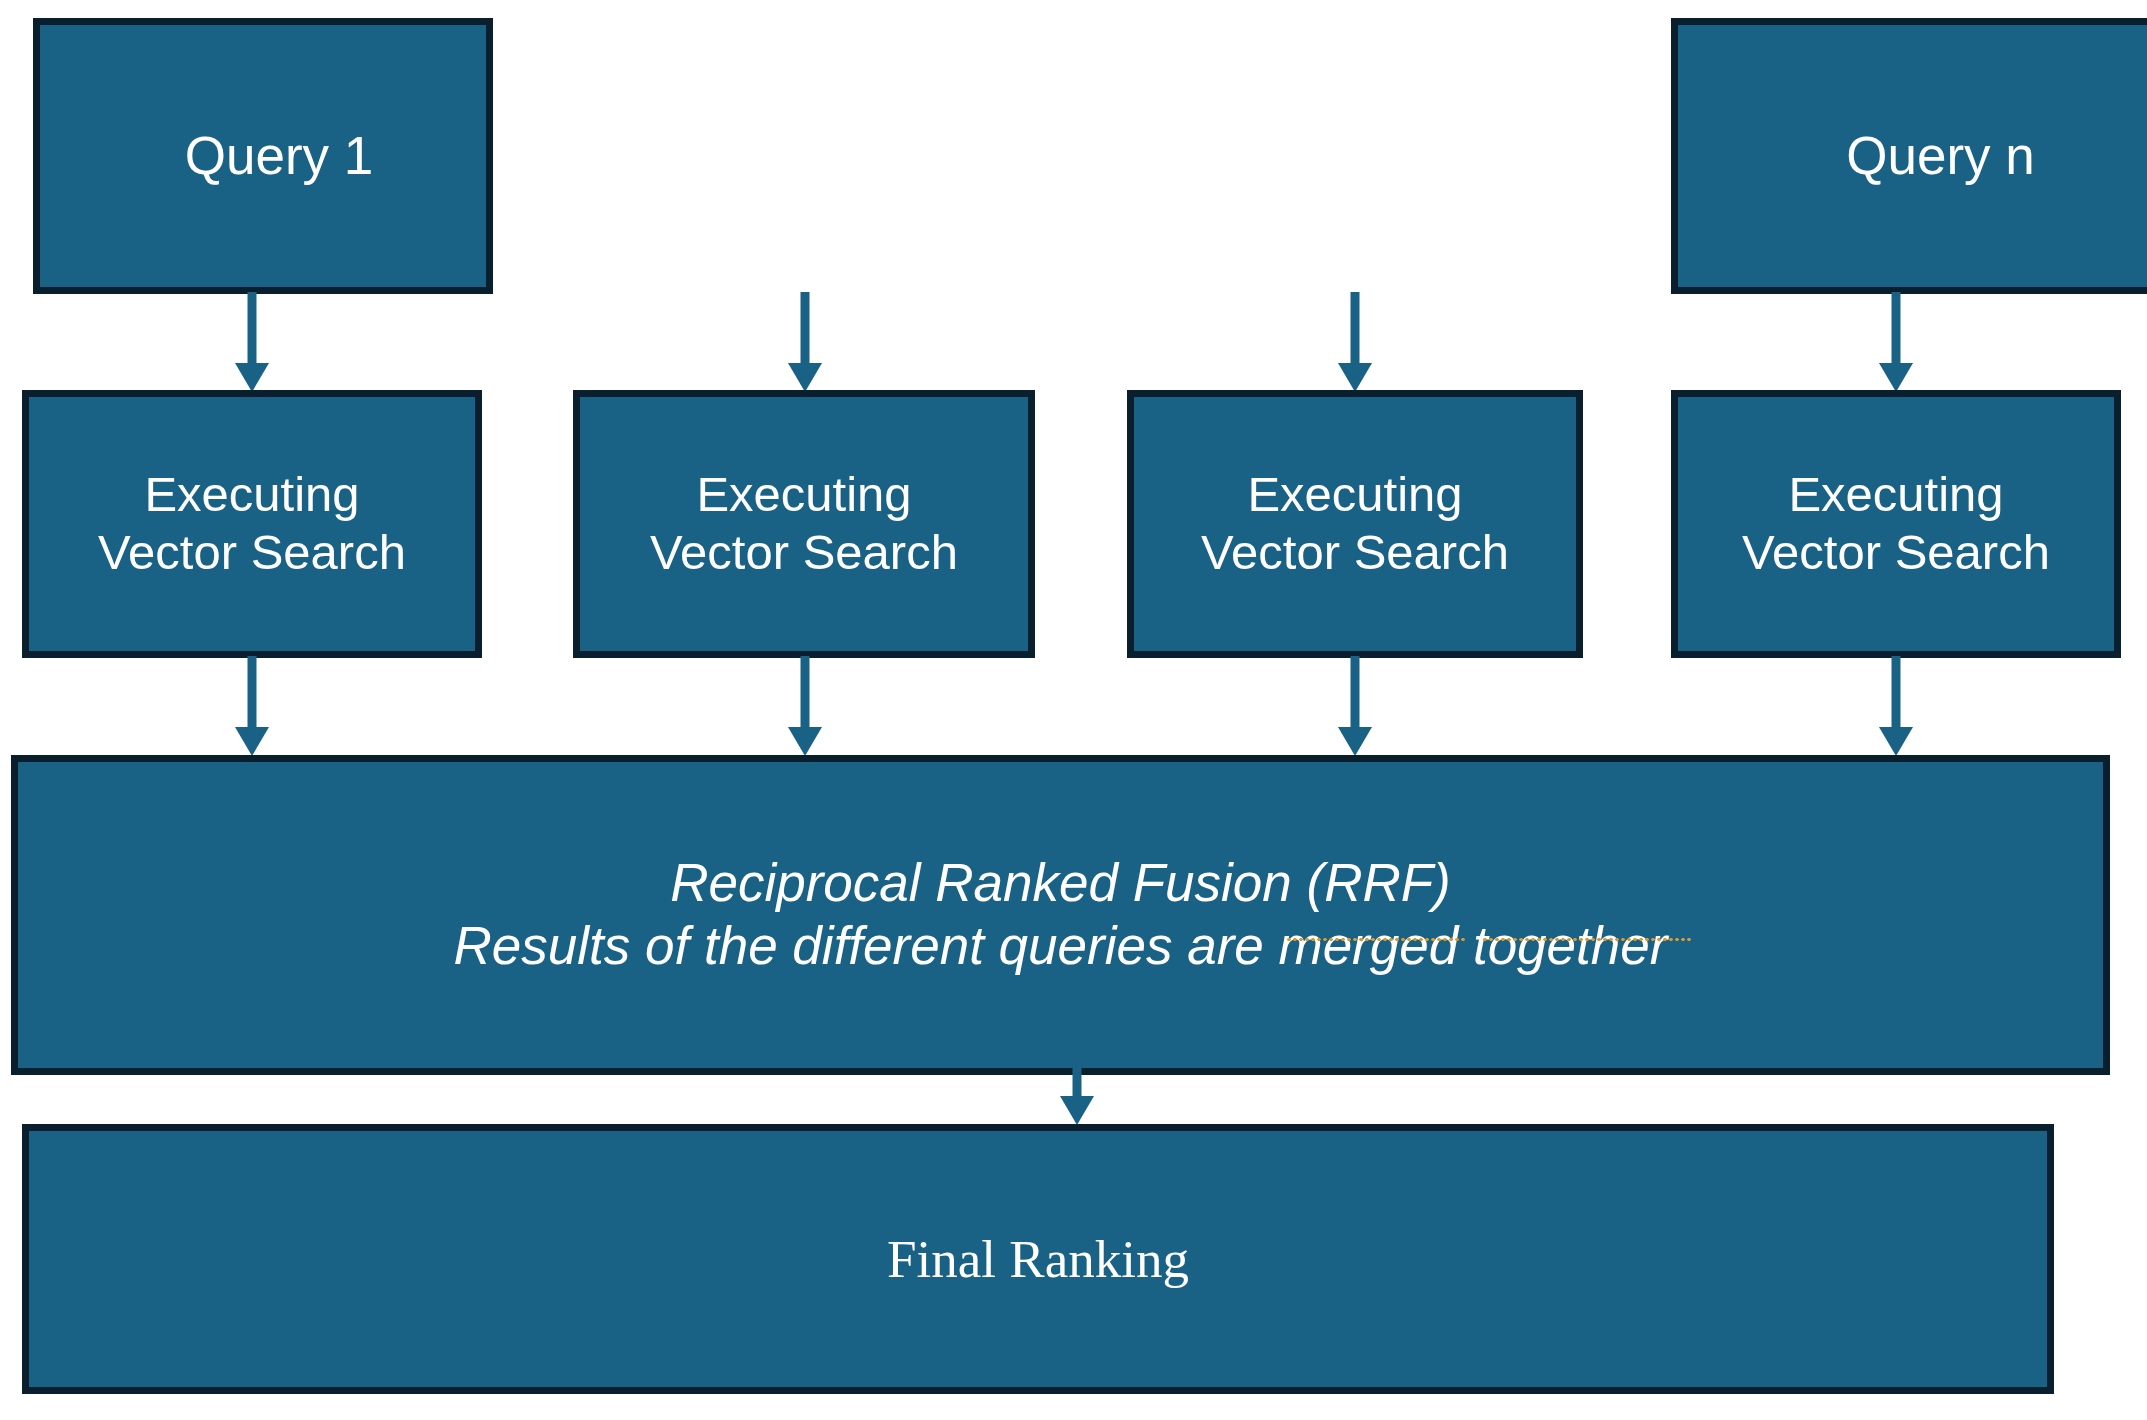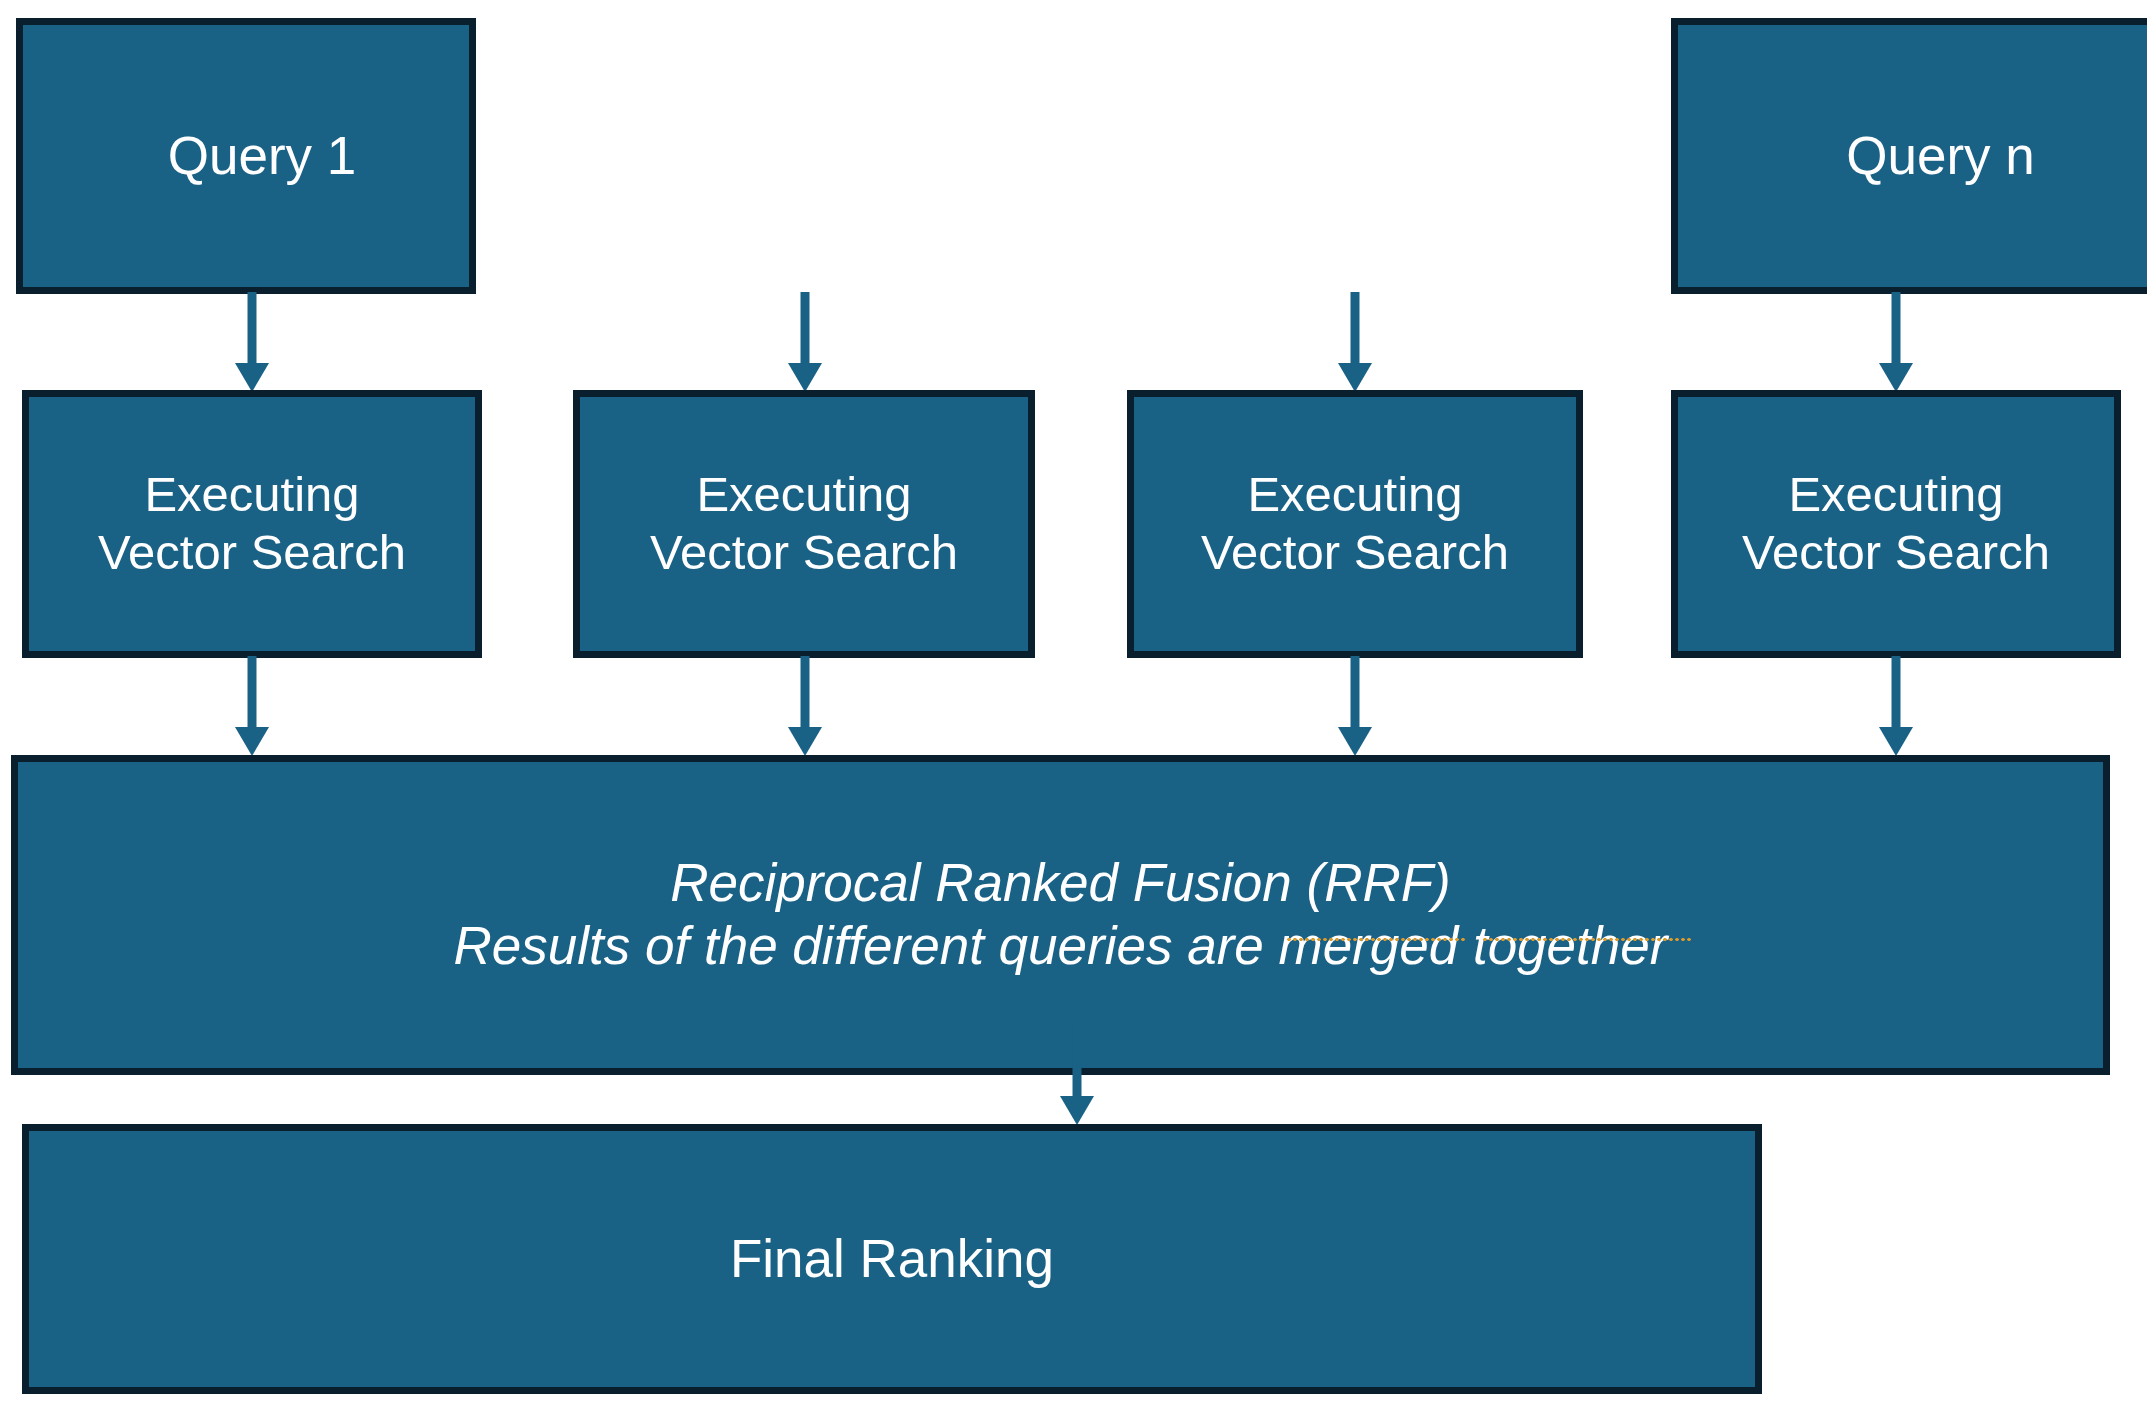--- a/index.html
+++ b/index.html
@@ -54,21 +54,21 @@
     background-repeat: repeat-x;
     background-position: 0 center;
     pointer-events: none;
   }
 </style>
 </head>
 <body>
 
 <div id="diagram-canvas">
 
-  <div class="node-box query-box" style="left:16px; top:18px; width:460px; height:276px;padding-left:32px;">
+  <div class="node-box query-box" style="left:33px; top:18px; width:460px; height:276px;padding-left:32px;">
     <span class="node-label">Query 1</span>
   </div>
 
 
 
   <div class="node-box query-box" style="left:1671px; top:18px; width:539px; height:276px;text-align:center;">
     <span class="node-label">Query n</span>
   </div>
 
   <div class="connector" style="left:230px; top:292px; width:44px; height:102px;">
@@ -155,17 +155,17 @@
   <div class="spell-underline" style="left:1286px; top:937px; width:180px;"></div>
   <div class="spell-underline" style="left:1482px; top:937px; width:209px;"></div>
 
   <div class="connector" style="left:1055px; top:1025px; width:44px; height:102px;">
     <svg width="44" height="102" viewBox="0 0 44 102">
       <path d="M22 0 L22 74" stroke="#1A6186" stroke-width="9" fill="none"></path>
       <path d="M5 71 L39 71 L22 100 Z" fill="#1A6186"></path>
     </svg>
   </div>
 
-  <div class="node-box final-box" style="left:22px; top:1124px; width:1740px; height:270px;">
+  <div class="node-box final-box" style="left:22px; top:1124px; width:2032px; height:270px;font-family:Liberation Serif, serif;">
     <span class="node-label">Final Ranking</span>
   </div>
 
 </div>
 
 </body></html>

